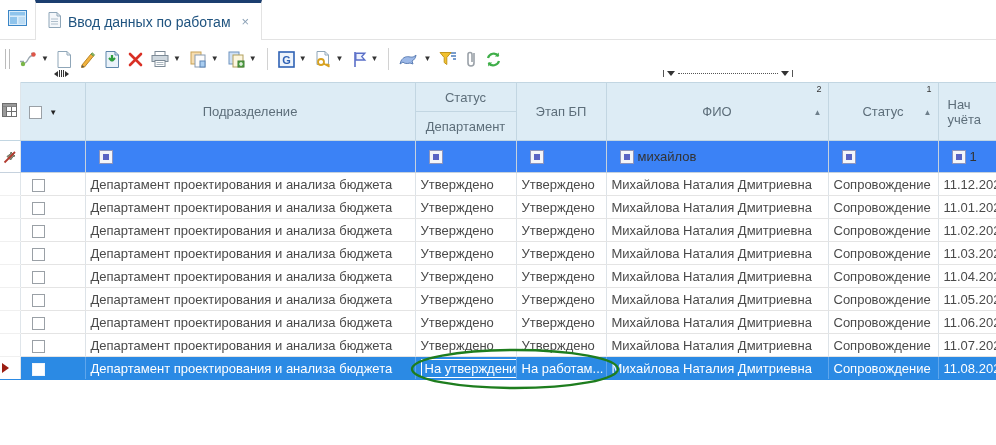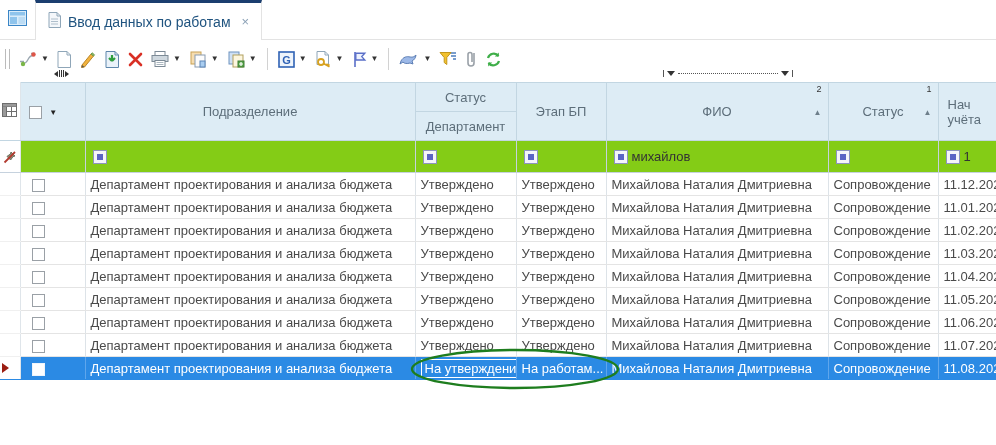--- a/index.html
+++ b/index.html
@@ -58,21 +58,21 @@
     background: #ddecf5; border: 1px solid #c2d6e2; font-weight: normal;
     color: #5d6e7a; height: 29px; text-align: center; position: relative;
     overflow: hidden; white-space: nowrap; font-size: 13px;
   }
   th.corner { background: #fff; border: none; border-right: 1px solid #dfe5ea; border-bottom: 1px solid #c2d6e2; }
   .sort-badge { position: absolute; top: 1px; right: 6px; font-size: 9px; color: #333; }
   .sort-arrow { position: absolute; top: 50%; right: 6px; transform: translateY(-50%); font-size: 8px; color: #6d7e8a; }
   th.period-th { text-align: left; padding-left: 9px; line-height: 15px; margin-left: 40px; }
 
   tr.filter-row td {
-    border: 1px solid #c6d2de; height: 32px; background: #84cc16; padding: 0 5px;
+    border: 1px solid #c6d2de; height: 32px; background: #3b82f6; padding: 0 11px;
     white-space: nowrap; overflow: hidden;
   }
   tr.filter-row td.c-ind { border: none; border-right: 1px solid #dfe5ea; border-bottom:1px solid #c6d2de; }
   .fbtn {
     display: inline-block; vertical-align: middle; width: 14px; height: 14px;
     border: 1px solid #8d94bd; background: #f4f5f9; position: relative; margin: 0 4px 0 2px;
   }
   .fbtn::after { content:""; position:absolute; left:3px; top:3px; width:6px; height:6px; background:#5a64c4; }
   .fval { vertical-align: middle; color: #333; }
 

